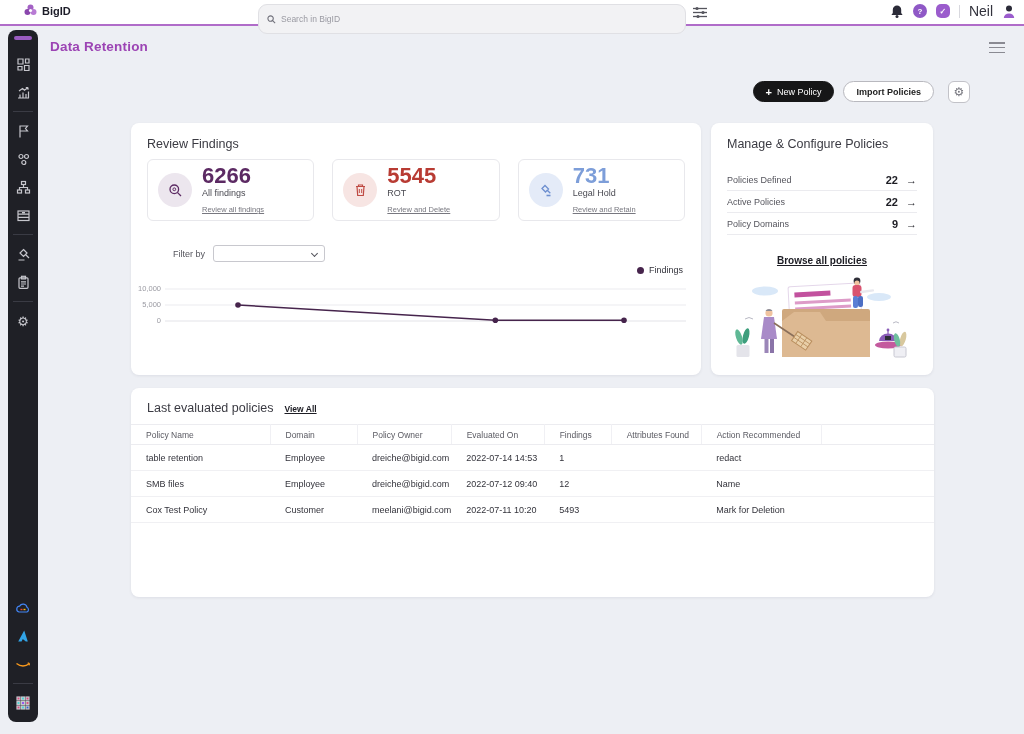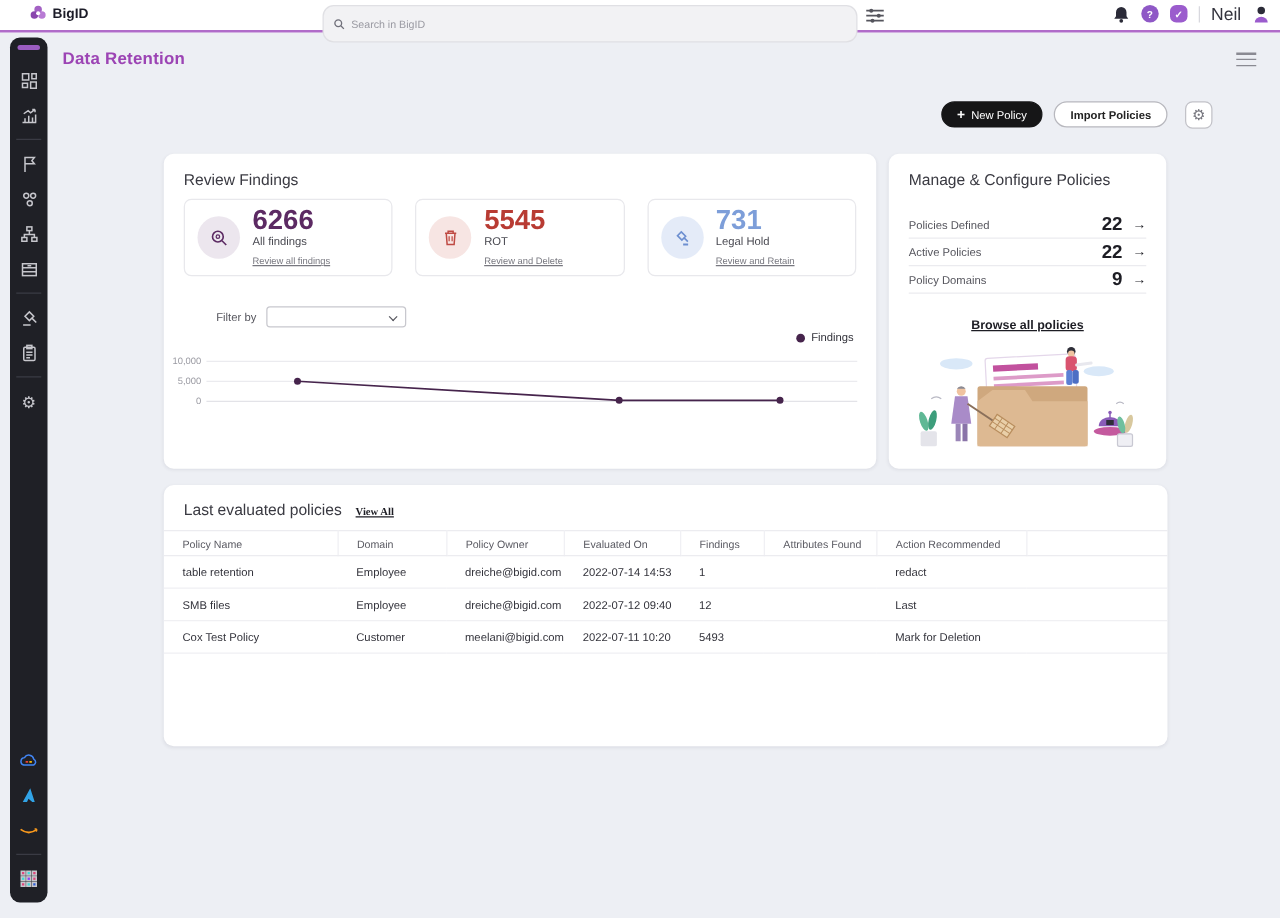--- a/index.html
+++ b/index.html
@@ -84,30 +84,30 @@
   .chart-wrap { position:absolute; left:34px; top:160px; width:521px; height:46px; }
   .xticks { position:absolute; left:34px; top:212px; width:521px; height:12px; }
   .xtick { position:absolute; transform:translateX(-50%); font-size:7.5px; color:#9a9aa2; }
 
   
   .card-manage { left:711px; top:123px; width:222px; height:252px; }
   .card-manage .card-title { position:absolute; left:16px; top:14px; }
   .mp-rows { position:absolute; left:16px; top:46px; width:190px; }
   .mp-row { height:22px; display:flex; align-items:center; border-bottom:1px solid #ebebef; }
   .mp-label { font-size:9px; color:#55555d; flex:1; }
-  .mp-value { font-size:15px; font-weight:bold; color:#1d1d24; margin-right:8px; }
+  .mp-value { font-size:11px; font-weight:bold; color:#1d1d24; margin-right:8px; }
   .mp-arrow { font-size:11px; font-weight:bold; color:#1d1d24; cursor:pointer; }
   .browse-link { position:absolute; left:0; top:132px; width:100%; text-align:center;
     font-size:10px; font-weight:bold; color:#1d1d24; text-decoration:underline; cursor:pointer; }
   .illus { position:absolute; left:16px; top:152px; width:190px; height:92px; }
 
   
   .card-table { left:131px; top:388px; width:803px; height:209px; }
   .table-head { position:absolute; left:16px; top:13px; display:flex; align-items:baseline; gap:11px; }
-  .view-all { font-size:8.5px; font-weight:bold; color:#1d1d24; text-decoration:underline; cursor:pointer;font-family:Liberation Serif, serif; }
+  .view-all { font-size:8.5px; font-weight:bold; color:#1d1d24; text-decoration:underline; cursor:pointer; }
   table.policies { position:absolute; left:0; top:36px; width:803px; border-collapse:collapse; }
   table.policies th { font-size:8.5px; font-weight:normal; color:#5a5a62; text-align:left;
     height:20px; padding:0 0 0 15px; border-top:1px solid #ececf0; border-bottom:1px solid #ececf0;
     border-right:1px solid #f0f0f4; }
   table.policies th:last-child { border-right:none; }
   table.policies td { font-size:9px; color:#33333b; height:26px; padding:0 0 0 15px;
     border-bottom:1px solid #f0f0f3; }
   td.link, a.tlink { color:#4a93cf; cursor:pointer; text-decoration:none; }
 </style>
 </head>
@@ -462,21 +462,21 @@
         <td>redact</td>
         <td></td>
       </tr>
       <tr>
         <td class="link">SMB files</td>
         <td>Employee</td>
         <td>dreiche@bigid.com</td>
         <td>2022-07-12 09:40</td>
         <td class="link">12</td>
         <td></td>
-        <td>Last</td>
+        <td>Name</td>
         <td></td>
       </tr>
       <tr>
         <td class="link">Cox Test Policy</td>
         <td>Customer</td>
         <td>meelani@bigid.com</td>
         <td>2022-07-11 10:20</td>
         <td class="link">5493</td>
         <td></td>
         <td>Mark for Deletion</td>

